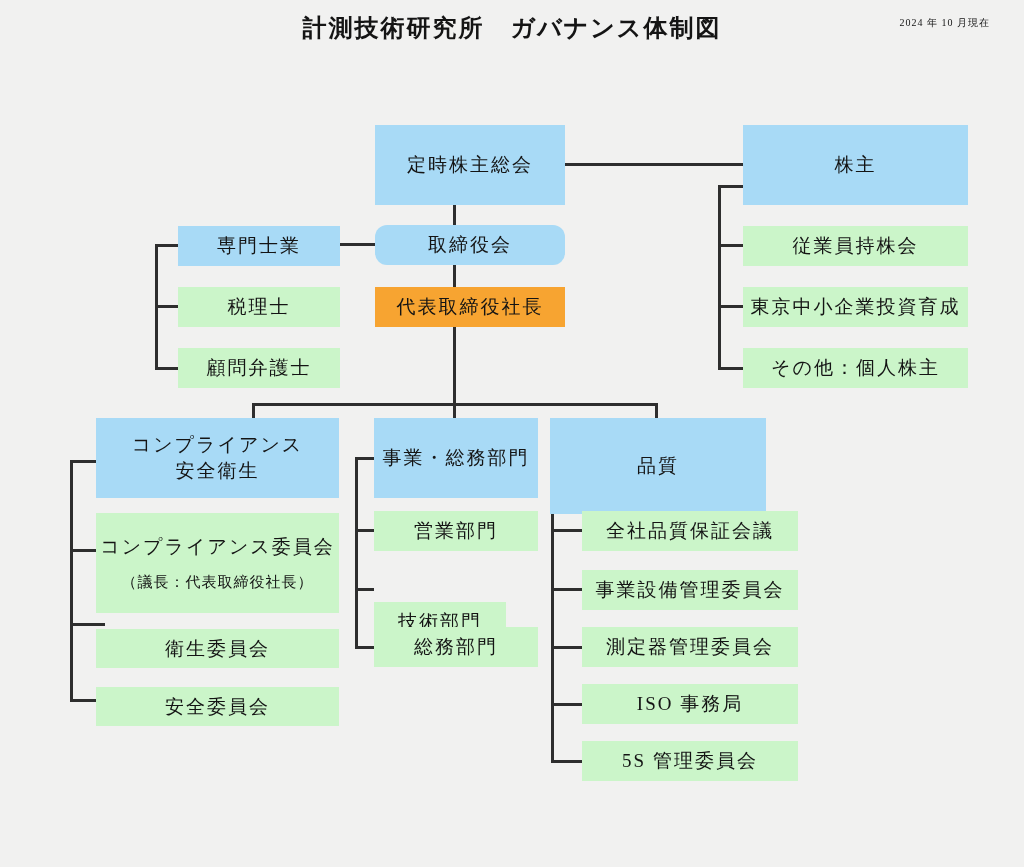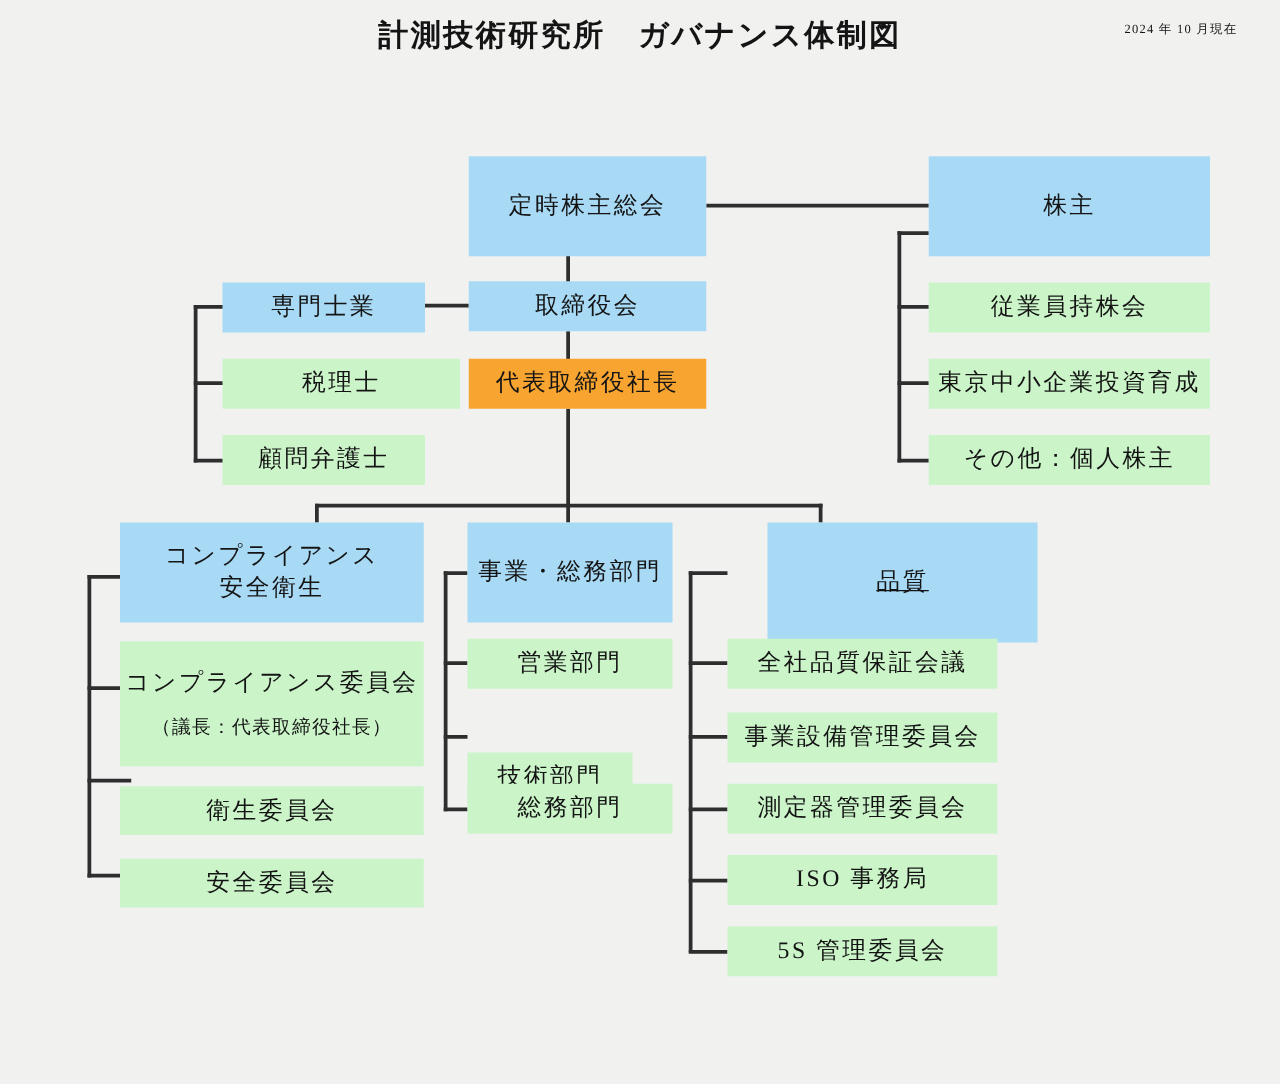--- a/index.html
+++ b/index.html
@@ -62,22 +62,22 @@
   <div class="ln" style="left:551px;top:529px;width:31px;height:3px;"></div>
   <div class="ln" style="left:551px;top:588px;width:31px;height:3px;"></div>
   <div class="ln" style="left:551px;top:646px;width:31px;height:3px;"></div>
   <div class="ln" style="left:551px;top:703px;width:31px;height:3px;"></div>
   <div class="ln" style="left:551px;top:760px;width:31px;height:3px;"></div>
 
   <div class="bx blue" style="left:375px;top:125px;width:190px;height:80px;">定時株主総会</div>
   <div class="bx blue" style="left:743px;top:125px;width:225px;height:80px;">株主</div>
 
   <div class="bx blue" style="left:178px;top:226px;width:162px;height:40px;">専門士業</div>
-  <div class="bx blue" style="left:375px;top:225px;width:190px;height:40px;">取締役会</div>
-  <div class="bx green" style="left:178px;top:287px;width:190px;height:40px;font-family:Liberation Serif, serif;">税理士</div>
+  <div class="bx blue" style="left:375px;top:225px;width:190px;height:40px;border-radius:12px;">取締役会</div>
+  <div class="bx green" style="left:178px;top:287px;width:162px;height:40px;font-family:Liberation Serif, serif;">税理士</div>
   <div class="bx orange" style="left:375px;top:287px;width:190px;height:40px;">代表取締役社長</div>
   <div class="bx green" style="left:178px;top:348px;width:162px;height:40px;">顧問弁護士</div>
 
   <div class="bx green" style="left:743px;top:226px;width:225px;height:40px;">従業員持株会</div>
   <div class="bx green" style="left:743px;top:287px;width:225px;height:40px;">東京中小企業投資育成</div>
   <div class="bx green" style="left:743px;top:348px;width:225px;height:40px;">その他：個人株主</div>
 
   <div class="bx blue" style="left:96px;top:418px;width:243px;height:80px;">
     <span>コンプライアンス</span>
     <span>安全衛生</span>
@@ -87,20 +87,20 @@
     <span class="sub">（議長：代表取締役社長）</span>
   </div>
   <div class="bx green" style="left:96px;top:629px;width:243px;height:39px;">衛生委員会</div>
   <div class="bx green" style="left:96px;top:687px;width:243px;height:39px;">安全委員会</div>
 
   <div class="bx blue" style="left:374px;top:418px;width:164px;height:80px;">事業・総務部門</div>
   <div class="bx green" style="left:374px;top:511px;width:164px;height:40px;">営業部門</div>
   <div class="bx green" style="left:374px;top:602px;width:132px;height:40px;">技術部門</div>
   <div class="bx green" style="left:374px;top:627px;width:164px;height:40px;text-align:right;">総務部門</div>
 
-  <div class="bx blue" style="left:614px;top:418px;width:216px;height:96px;text-decoration:underline;">品質</div>
+  <div class="bx blue" style="left:550px;top:418px;width:216px;height:96px;">品質</div>
   <div class="bx green" style="left:582px;top:511px;width:216px;height:40px;">全社品質保証会議</div>
   <div class="bx green" style="left:582px;top:570px;width:216px;height:40px;">事業設備管理委員会</div>
   <div class="bx green" style="left:582px;top:627px;width:216px;height:40px;">測定器管理委員会</div>
   <div class="bx green" style="left:582px;top:684px;width:216px;height:40px;">ISO 事務局</div>
   <div class="bx green" style="left:582px;top:741px;width:216px;height:40px;">5S 管理委員会</div>
 
 </div>
 
 </body></html>

